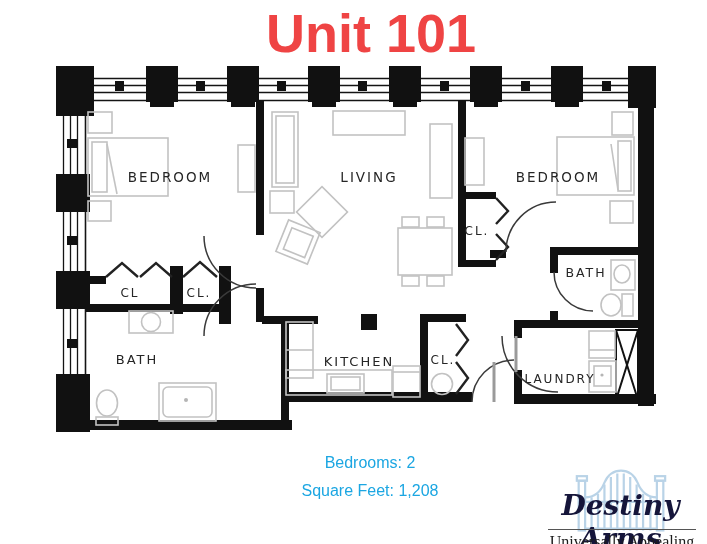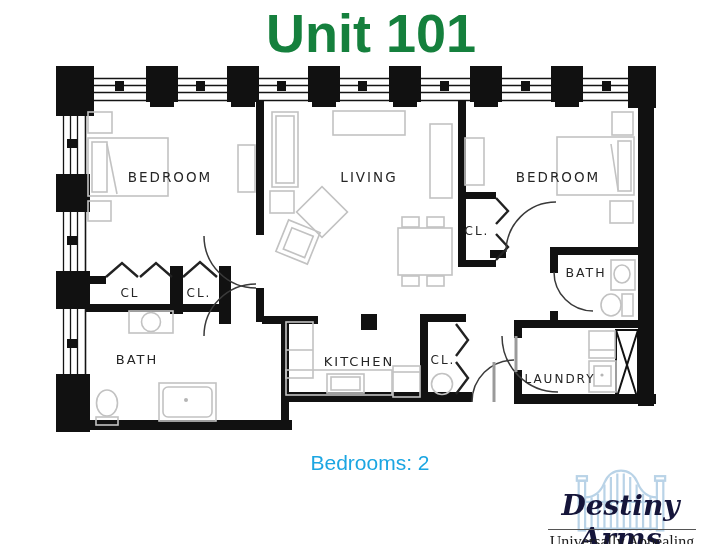--- a/index.html
+++ b/index.html
@@ -2,38 +2,38 @@
 <html><head>
 <meta charset="utf-8">
 <style>
   html,body{margin:0;padding:0;background:#fff;}
   .page{position:relative;width:707px;height:544px;background:#fff;overflow:hidden;
         font-family:"Liberation Sans",sans-serif;}
   .title{position:absolute;top:2px;left:36px;width:670px;margin:0;text-align:center;
          font-size:54px;font-weight:700;letter-spacing:0;}
   .plan-svg{position:absolute;left:0;top:0;}
   .stats{position:absolute;left:220px;top:449px;width:300px;text-align:center;
-         font-size:21px;line-height:27.5px;font-weight:400;}
+         font-size:16px;line-height:27.5px;font-weight:400;}
   .stats p{margin:0;}
   .logo{position:absolute;left:520px;top:455px;width:187px;height:99px;}
   .gate-svg{position:absolute;left:55px;top:12px;}
   .logo-name{position:absolute;left:8px;top:34px;width:185px;text-align:center;margin:0;
              font-family:"DejaVu Serif",serif;font-style:italic;font-weight:700;
              font-size:28px;color:#15153a;}
   .logo-tagline{position:absolute;left:28px;top:74px;width:148px;text-align:center;margin:0;
                 font-family:"Liberation Serif",serif;font-size:16px;color:#1c1c1c;
                 border-top:1px solid #555;padding-top:3px;}
   .plan-label{font-family:"DejaVu Sans",sans-serif;fill:#262626;letter-spacing:2px;}
 </style>
 </head>
 <body>
 
 <div class="page">
 
-  <h1 class="title" style="color:#15803d">Unit 101</h1>
+  <h1 class="title" style="color:#ef4444">Unit 101</h1>
 
   <svg class="plan-svg" width="707" height="544" viewBox="0 0 707 544">
 
     <g stroke="#141414" stroke-width="1.3" fill="none">
       <path d="M60,78.5 H652 M60,85.5 H652 M60,92.5 H652"></path>
       <path d="M63.5,104 V416 M70.5,104 V416 M77.5,104 V416"></path>
       <path d="M86,100.5 H638" stroke-width="1.6"></path>
       <path d="M85.5,100 V420" stroke-width="1.6"></path>
     </g>
 
@@ -195,20 +195,21 @@
       <text class="plan-label" x="137" y="364" font-size="13">BATH</text>
       <text class="plan-label" x="359" y="366" font-size="13">KITCHEN</text>
       <text class="plan-label" x="443" y="364" font-size="12">CL.</text>
       <text class="plan-label" x="586" y="277" font-size="12.5">BATH</text>
       <text class="plan-label" x="560" y="383" font-size="12">LAUNDRY</text>
     </g>
   </svg>
 
   <div class="stats" style="color:#1BA6E2">
     <p>Bedrooms: 2</p>
+    <p>Square Feet: 1,208</p>
   </div>
 
   <div class="logo">
     <svg class="gate-svg" width="92" height="68" viewBox="0 0 100 72" stroke="#B9D3E7" stroke-width="2.4" fill="none">
       <rect x="4" y="14" width="7" height="54"></rect>
         <rect x="2" y="9" width="11" height="5"></rect>
       <rect x="89" y="14" width="7" height="54"></rect>
         <rect x="87" y="9" width="11" height="5"></rect>
       <path d="M11,32 C22,32 28,26 32,16 C36,7 42,3 50,3 C58,3 64,7 68,16 C72,26 78,32 89,32"></path>
       <path d="M18,32 V68 M25,28 V68 M32,18 V68 M39,10 V68 M46,6 V68 M53,6 V68 M60,10 V68 M67,18 V68 M74,28 V68 M82,31 V68"></path>

